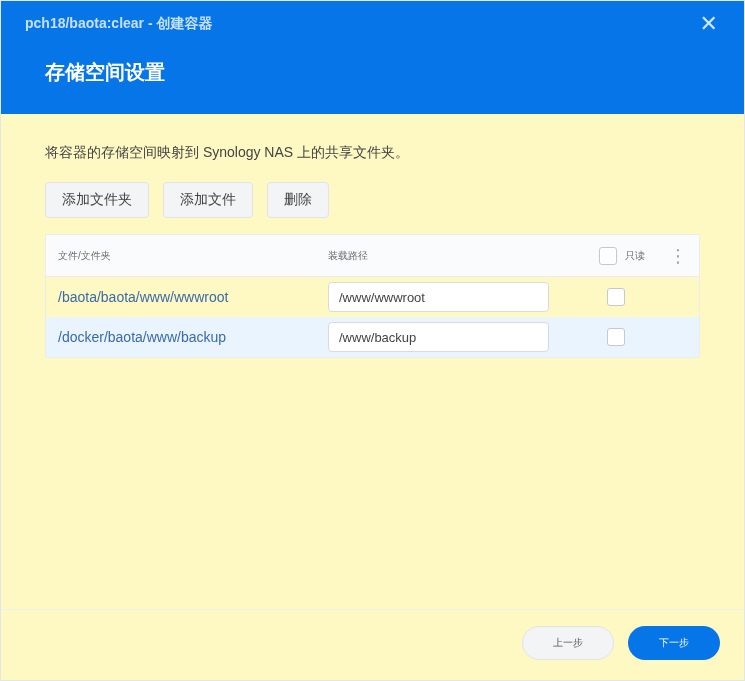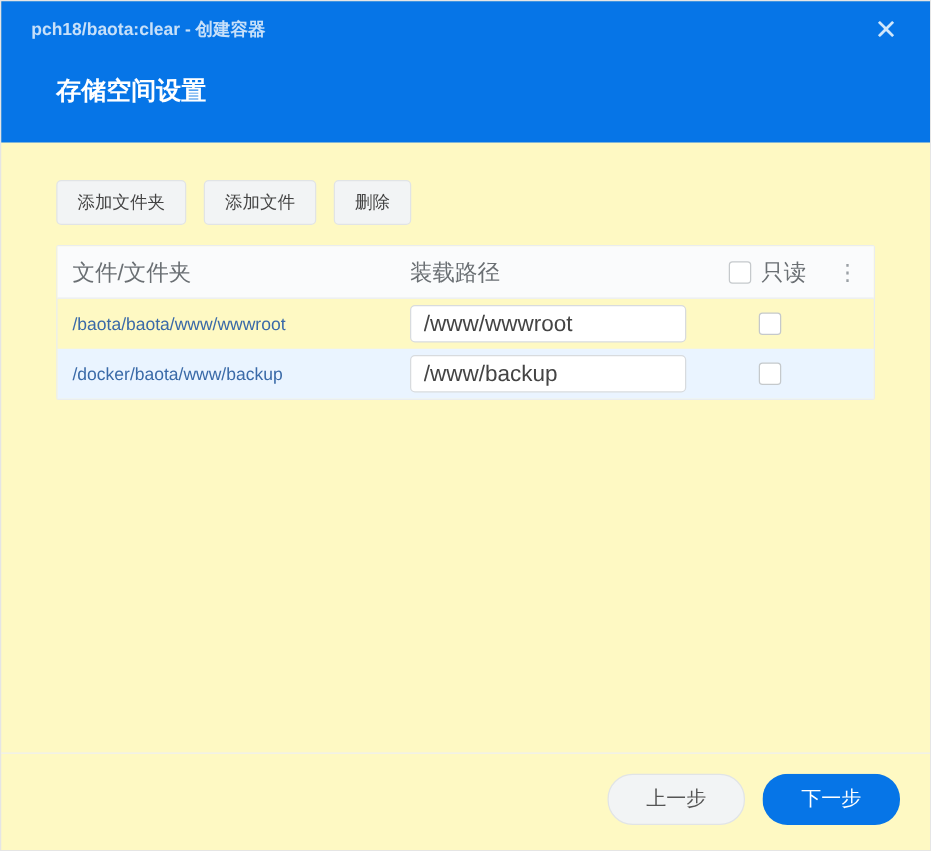--- a/index.html
+++ b/index.html
@@ -9,52 +9,53 @@
     .titlebar { display: flex; align-items: center; justify-content: space-between; padding: 12px 20px 8px 24px; }
     .titlebar-text { font-size: 14px; font-weight: 600; color: #c7e0f9; }
     .close-icon { color: #d0e7fb; font-size: 22px; cursor: pointer; padding: 0 6px; line-height: 1; }
     .subtitle { padding: 16px 44px 28px 44px; font-size: 20px; font-weight: 700; color: #fff; font-family: Liberation Serif, serif; }
     .body { flex: 1; padding: 30px 44px 12px 44px; overflow: auto; }
     .desc { font-size: 14px; color: #444; margin-bottom: 20px; }
     .toolbar { display: flex; gap: 14px; margin-bottom: 16px; }
     .btn { background: #f2f4f5; border: 1px solid #e1e4e6; color: #444; font-size: 14px; padding: 8px 16px; border-radius: 4px; cursor: pointer; }
     .table { border: 1px solid #eaedef; border-radius: 2px; }
     .thead { display: flex; align-items: center; background: #fafbfc; border-bottom: 1px solid #eaedef; height: 42px; }
-    .th { font-size: 18px; color: #6a6f73; padding: 0 12px; display: flex; align-items: center; }
+    .th { font-size: 10px; color: #6a6f73; padding: 0 12px; display: flex; align-items: center; }
     .th-folder { flex: 0 0 270px; }
     .th-mount { flex: 1; }
     .th-readonly { flex: 0 0 110px; justify-content: flex-end; gap: 8px; }
     .th-menu { flex: 0 0 28px; justify-content: center; color: #9aa0a5; cursor: pointer; font-size: 18px; }
     .row { display: flex; align-items: center; height: 40px; }
     .row-alt { background: #eaf4ff; }
     .cell { font-size: 14px; color: #3a6aa8; padding: 0 12px; display: flex; align-items: center; }
     .cell-folder { flex: 0 0 270px; }
     .cell-mount { flex: 1; }
     .cell-readonly { flex: 0 0 110px; justify-content: center; }
     .cell-menu { flex: 0 0 28px; }
-    .mount-input { width: 100%; height: 30px; border: 1px solid #d8dbde; border-radius: 4px; padding: 0 10px; font-size: 18px; color: #444; background: #fff; }
+    .mount-input { width: 100%; height: 30px; border: 1px solid #d8dbde; border-radius: 4px; padding: 0 10px; font-size: 13px; color: #444; background: #fff; }
     .check { width: 18px; height: 18px; border: 1px solid #c5c9cc; border-radius: 3px; background: #fff; display: inline-block; cursor: pointer; }
     .footer { display: flex; justify-content: flex-end; gap: 14px; padding: 16px 24px 20px 24px; border-top: 1px solid #eef0f2; }
-    .fbtn { font-size: 16px; padding: 9px 30px; border-radius: 20px; cursor: pointer; border: 1px solid transparent; }
+    .fbtn { font-size: 10px; padding: 9px 30px; border-radius: 20px; cursor: pointer; border: 1px solid transparent; }
     .fbtn-prev { background: #f2f4f5; color: #555; border-color: #e1e4e6; }
     .fbtn-next { background: #0675e7; color: #fff; }
   </style>
 </head>
 <body>
 
 <div class="modal">
   <div class="header">
     <div class="titlebar">
       <span class="titlebar-text">pch18/baota:clear - 创建容器</span>
       <span class="close-icon">✕</span>
     </div>
     <div class="subtitle">存储空间设置</div>
   </div>
 
   <div class="body">
+    <div class="desc">将容器的存储空间映射到 Synology NAS 上的共享文件夹。</div>
 
     <div class="toolbar">
       <button class="btn">添加文件夹</button>
       <button class="btn">添加文件</button>
       <button class="btn">删除</button>
     </div>
 
     <div class="table">
       <div class="thead">
         <div class="th th-folder">文件/文件夹</div>

